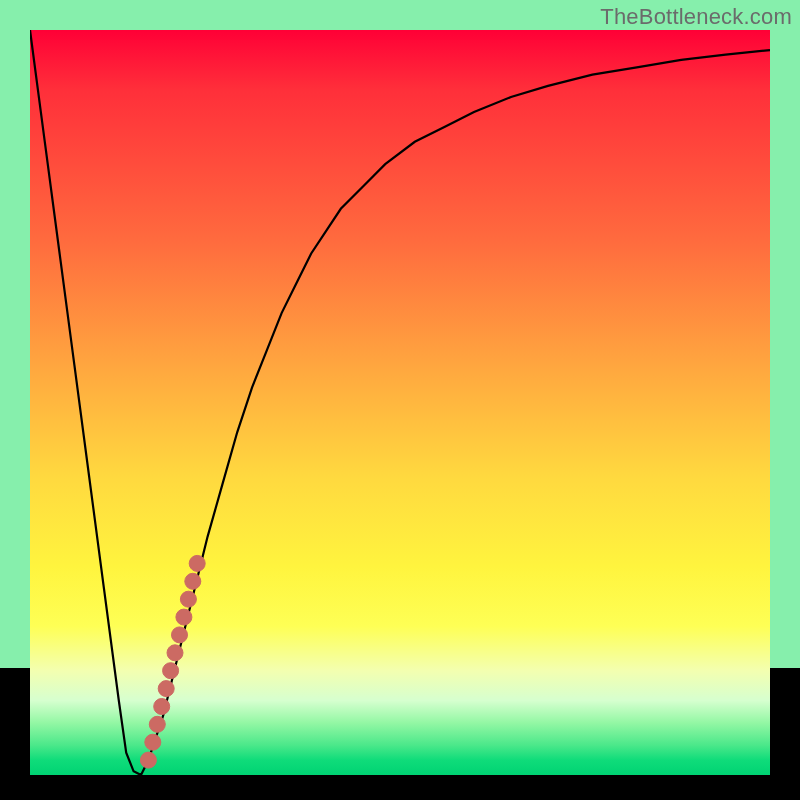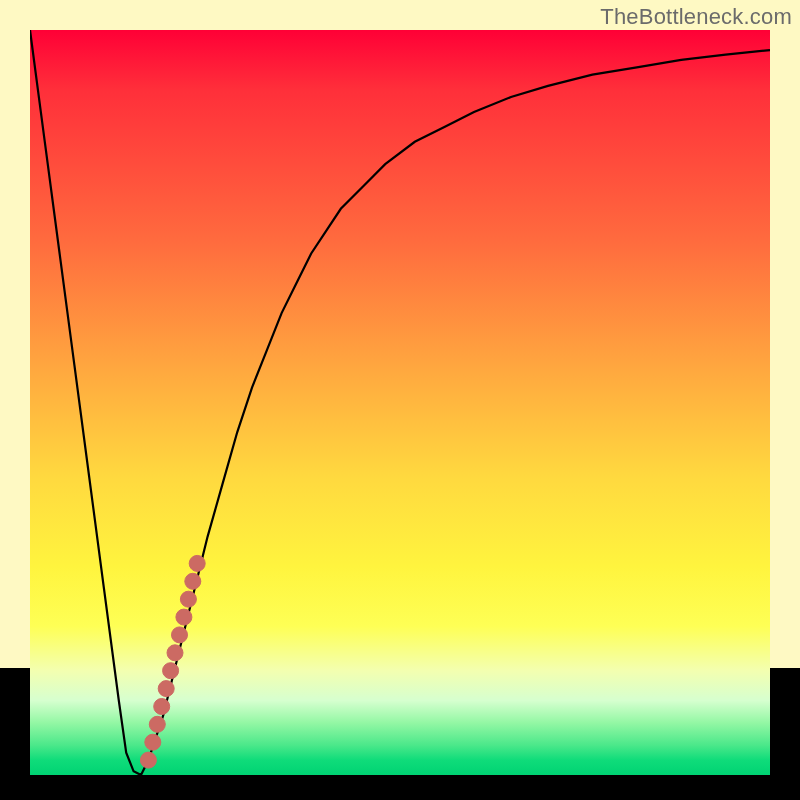--- a/index.html
+++ b/index.html
@@ -8,21 +8,21 @@
     width: 800px;
     height: 800px;
     background: #000;
     overflow: hidden;
     font-family: Arial, Helvetica, sans-serif;
   }
   .frame {
     position: relative;
     width: 800px;
     height: 668px;
-    background: #fef9c3;
+    background: #86efac;
   }
   .plot {
     position: absolute;
     left: 30px;
     top: 30px;
     width: 740px;
     height: 745px;
     
     background: linear-gradient(
       to bottom,

